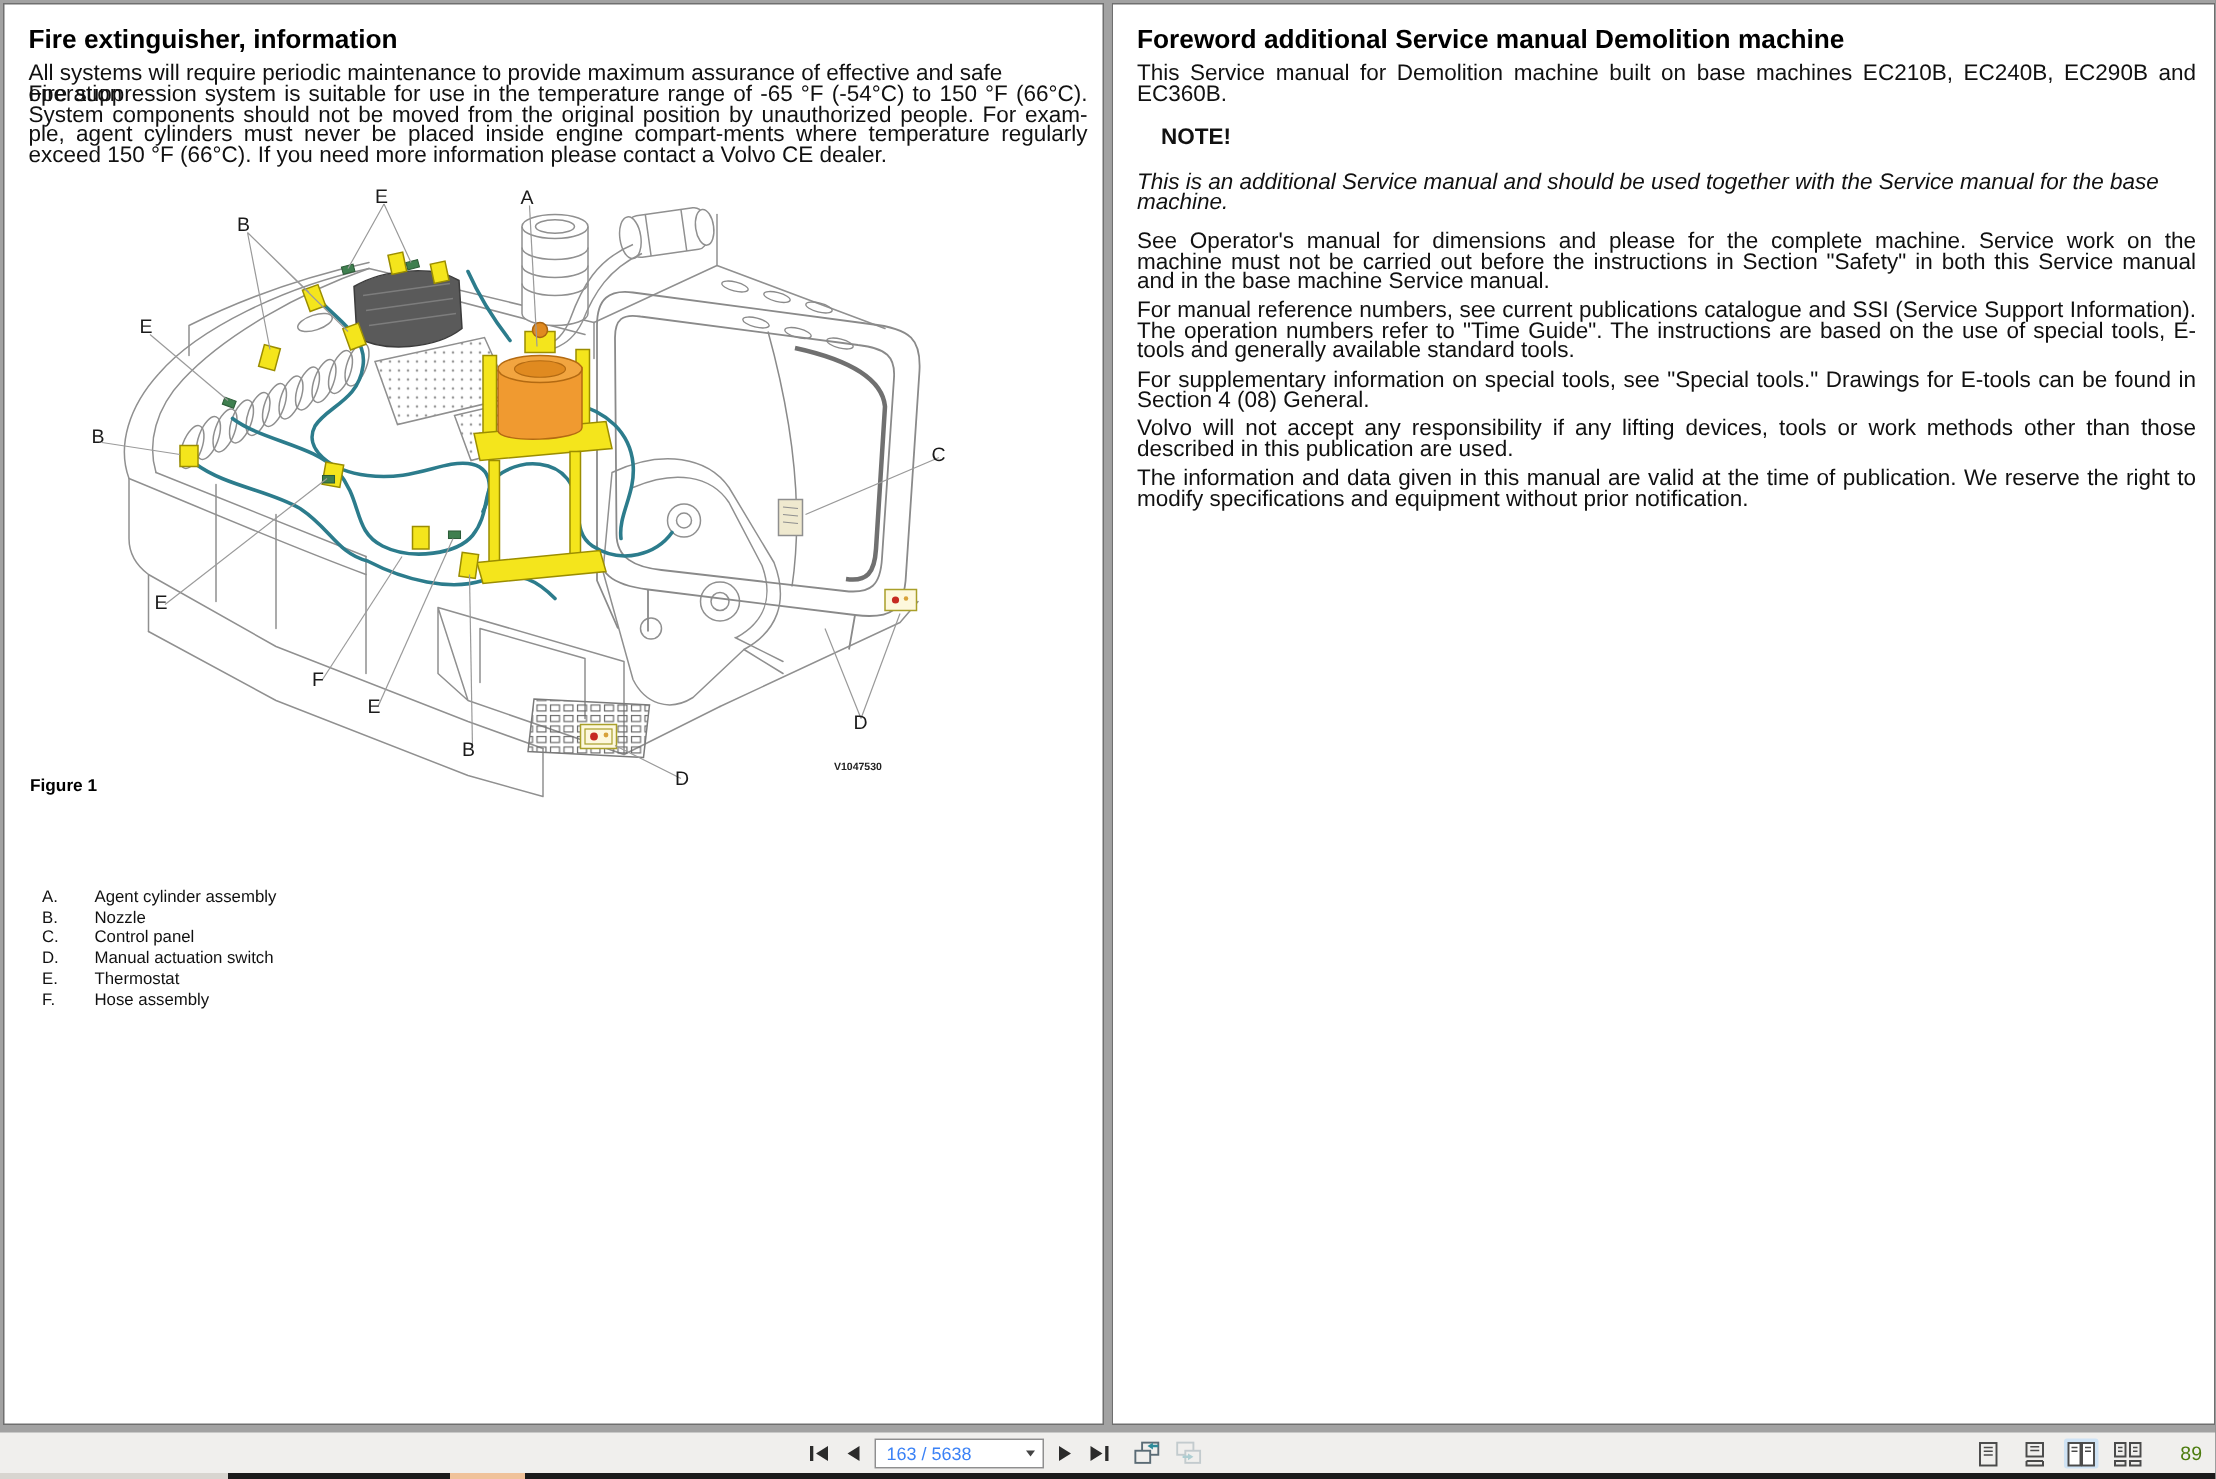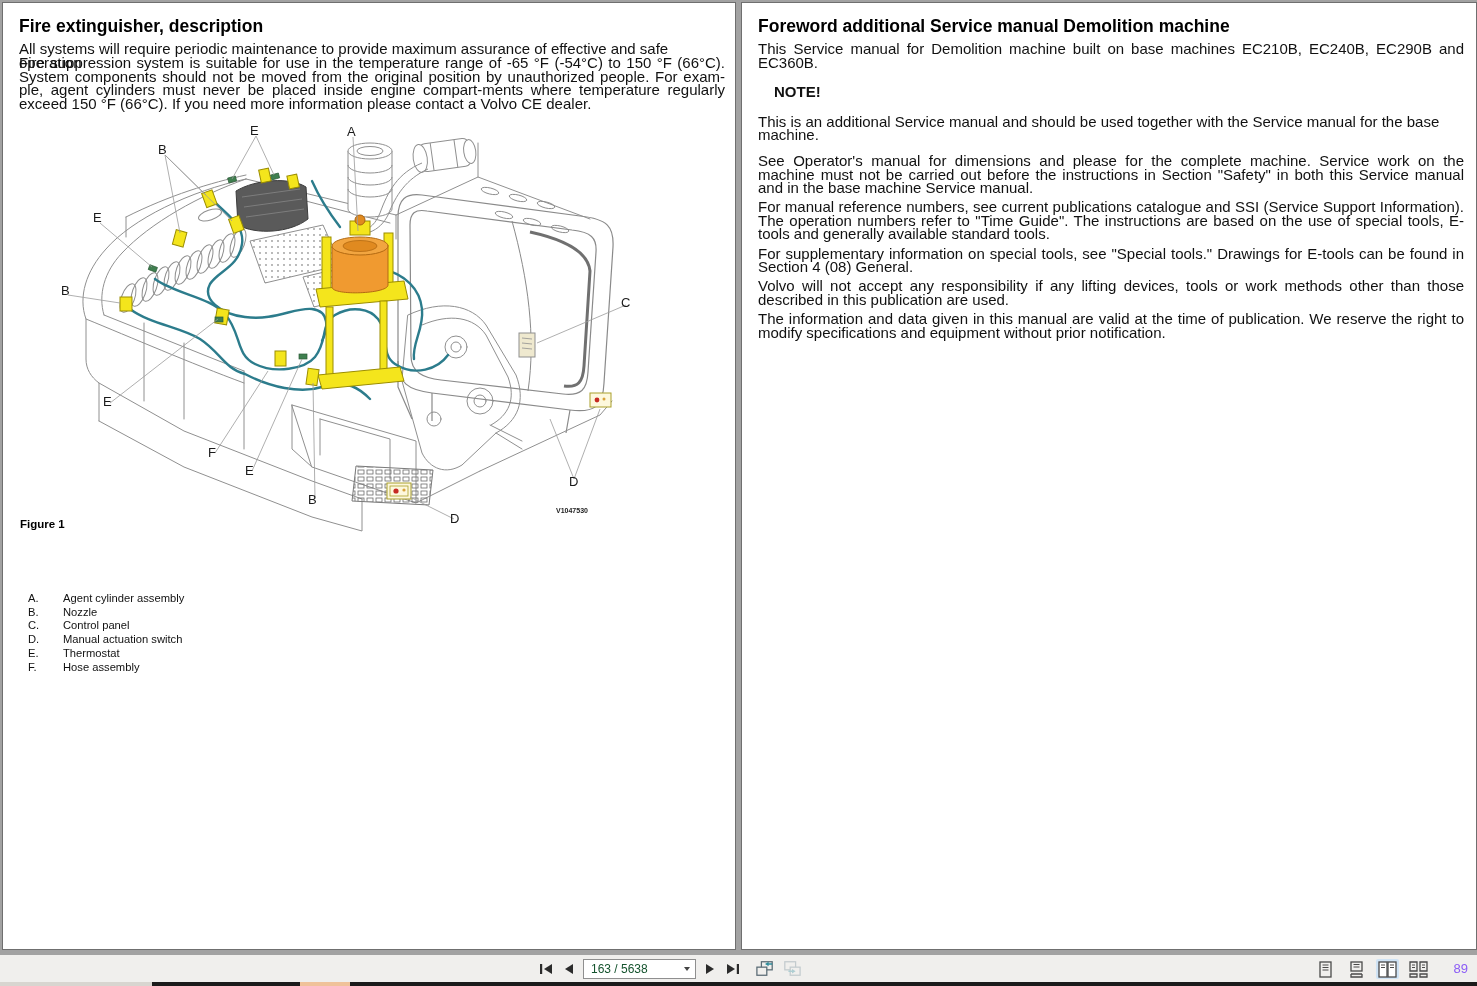--- a/index.html
+++ b/index.html
@@ -27,63 +27,63 @@
                  font-weight:bold; color:#000; }
   .legend { position:absolute; left:25px; top:589px; font-size:11.2px;
             line-height:13.7px; color:#111; }
   .legend-row { display:flex; }
   .legend-letter { width:35px; }
 
   .rp-col { position:absolute; left:16px; top:39px; width:706px; }
   .rp-col p { margin:0 0 5.5px 0; text-align:justify; }
   .rp-intro { margin-bottom:4px !important; }
   .rp-note-label { margin:16px !important; font-weight:bold; text-align:left !important; }
-  .rp-note-text { margin:0 0 12px 0 !important; text-align:left !important; }
+  .rp-note-text { margin:0 0 12px 0 !important; text-align:left !important;font-style:italic; }
 
   
   .toolbar { position:absolute; left:0; top:955px; width:100%; height:27px;
              background:#f0efed; }
   .nav-group { position:absolute; left:537px; top:3px; height:21px;
                display:flex; align-items:center; gap:5px; }
   .tb-btn { width:18px; height:18px; display:flex; align-items:center;
             justify-content:center; cursor:default; }
   .page-box { width:113px; height:20px; box-sizing:border-box; background:#fff;
               border:1px solid #8f8f8f; display:flex; align-items:center;
               justify-content:space-between; padding:0 5px 0 7px;
-              font-size:12px; color:#14532d; }
+              font-size:12px; color:#3b82f6; }
   .page-box .caret { width:0; height:0; border-left:3.5px solid transparent;
               border-right:3.5px solid transparent; border-top:4px solid #444;
               margin-left:4px; }
   .view-history { display:flex; gap:9px; margin-left:9px; }
 
   .layout-group { position:absolute; right:47px; top:4px; display:flex;
                   gap:8px; align-items:center; }
   .layout-btn { width:23px; height:20px; display:flex; align-items:center;
                 justify-content:center; border-radius:2px; }
   .layout-btn.selected { background:#cfe3f5; }
-  .zoom-text { position:absolute; right:9px; top:6px; font-size:13px; color:#8b5cf6; }
+  .zoom-text { position:absolute; right:9px; top:6px; font-size:13px; color:#4d7c0f; }
 
   
   .strip { position:absolute; left:0; top:982px; width:100%; height:4px; background:#1b1b1b; }
   .strip-light { position:absolute; left:0; top:0; width:152px; height:4px; background:#d8d5d0; }
   .strip-peach { position:absolute; left:300px; top:0; width:50px; height:4px; background:#f0c29a; }
 
   svg { display:block; }
   .co { font-family:"Liberation Sans",sans-serif; font-size:13px; fill:#1a1a1a; }
   .figcode { font-family:"Liberation Sans",sans-serif; font-size:7px; fill:#222; font-weight:bold; }
 </style>
 </head>
 <body>
 
 <div class="screen">
 
   <div class="pages">
 
     <div class="page page--left">
-      <div class="pg-title">Fire extinguisher, description</div>
+      <div class="pg-title">Fire extinguisher, information</div>
       <div class="body-txt lp-p1">All systems will require periodic maintenance to provide maximum assurance of effective and safe operation</div>
       <div class="body-txt lp-p2">Fire suppression system is suitable for use in the temperature range of -65 °F (-54°C) to 150 °F (66°C). System components should not be moved from the original position by unauthorized people. For exam-ple, agent cylinders must never be placed inside engine compart-ments where temperature regularly exceed 150 °F (66°C). If you need more information please contact a Volvo CE dealer.</div>
 
       <svg class="figure-svg" width="584" height="416" viewBox="0 0 584 416">
         <defs>
           <pattern id="dots" width="6" height="6" patternUnits="userSpaceOnUse">
             <circle cx="2" cy="2" r="0.9" fill="#9a9a9a"></circle>
           </pattern>
           <pattern id="grate" width="9" height="7" patternUnits="userSpaceOnUse">
             <rect x="1" y="1" width="6" height="4" fill="none" stroke="#6b6b6b" stroke-width="0.8"></rect>

